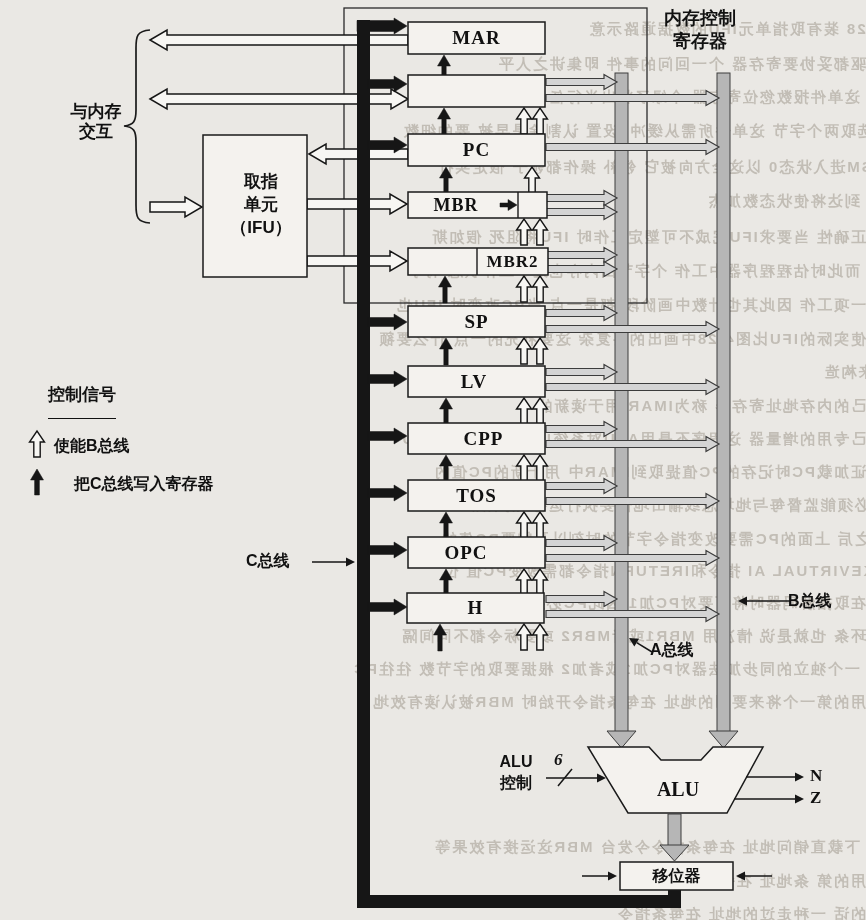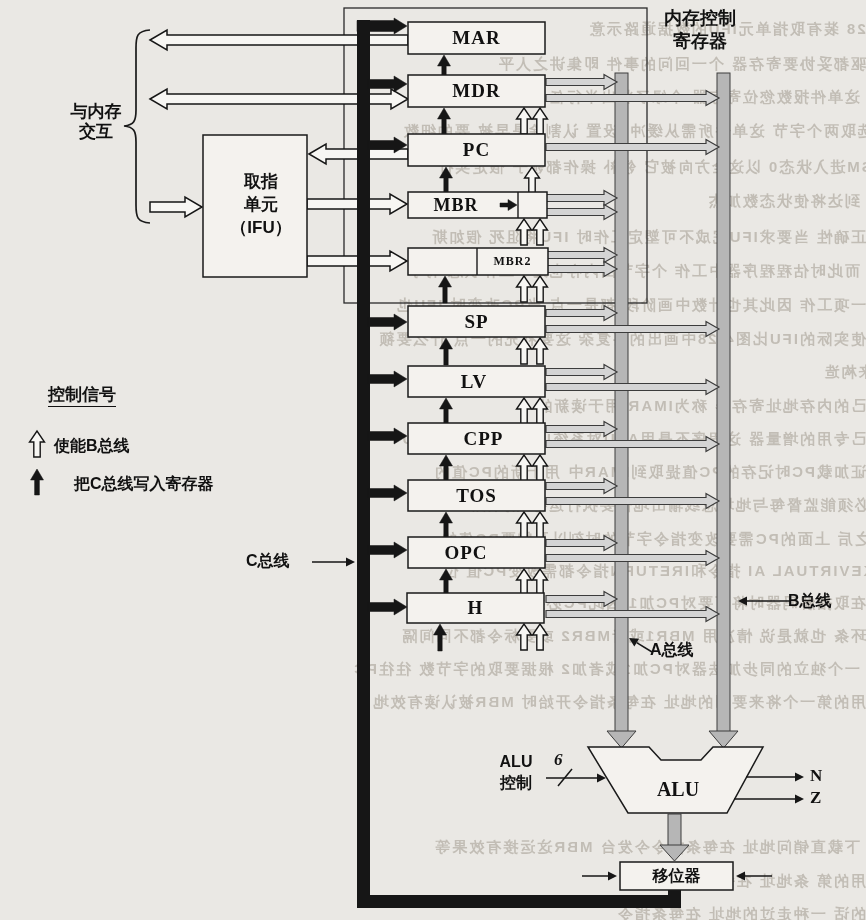--- a/index.html
+++ b/index.html
@@ -9,21 +9,21 @@
   .bg-row{position:absolute;left:-30px;width:930px;white-space:nowrap;font-size:15px;
           font-weight:bold;color:#877f71;opacity:.40;transform:scaleX(-1);
           filter:blur(.6px);letter-spacing:2px;z-index:0;pointer-events:none;}
   #diagram{position:absolute;left:0;top:0;z-index:1;}
   .lbl{position:absolute;z-index:2;line-height:1.25;}
   .cn{font-weight:bold;font-size:17px;}
   .reg{font-family:"Liberation Serif",serif;font-size:19px;font-weight:600;
        letter-spacing:1px;text-align:center;z-index:2;}
   .serif{font-family:"Liberation Serif",serif;font-weight:600;}
   .center{text-align:center;}
-  .underline{border-bottom:1.6px solid #111;padding-bottom:2px;margin-top:25px;}
+  .underline{border-bottom:1.6px solid #111;padding-bottom:14px;margin-top:25px;}
 </style>
 </head>
 <body>
 
 <div id="stage">
     <div class="bg-row" style="top: 905px;">值用的话 一种走过的地址 在每条指令</div>
     <div class="bg-row" style="top: 872px;">有使用的第 条地址 在每条指令</div>
     <div class="bg-row" style="top: 838px;">内确 下载直销问地址 在每条指令今发台 MBR这运接有效果等</div>
     <div class="bg-row" style="top: 693px;">有使用的第一个将来要用的地址 在每条指令开始时 MBR被认读有效地</div>
     <div class="bg-row" style="top: 660px;">实的 一个独立的同步加法器对PC加1或者加2 根据要取的字节数 往往PC</div>
@@ -170,24 +170,23 @@
     <div>交互</div>
   </div>
 
   <div class="lbl cn center" style="left:203px;top:170px;width:116px;line-height:23px;">
     <div>取指</div>
     <div>单元</div>
     <div>（IFU）</div>
   </div>
 
   <div class="lbl reg" style="left:408px;top:22px;width:137px;line-height:32px;">MAR</div>
-  <div class="lbl reg" style="left:408px;top:75px;width:137px;line-height:32px;">MDR</div>
   <div class="lbl reg" style="left:408px;top:134px;width:137px;line-height:32px;">PC</div>
   <div class="lbl reg" style="left:408px;top:192px;width:96px;line-height:26px;font-size:18px;">MBR</div>
-  <div class="lbl reg" style="left:477px;top:248px;width:71px;line-height:27px;font-size:12px;">MBR2</div>
+  <div class="lbl reg" style="left:477px;top:248px;width:71px;line-height:27px;font-size:17px;">MBR2</div>
   <div class="lbl reg" style="left:408px;top:306px;width:137px;line-height:31px;">SP</div>
   <div class="lbl reg" style="left:408px;top:366px;width:132px;line-height:31px;">LV</div>
   <div class="lbl reg" style="left:408px;top:423px;width:151px;line-height:31px;">CPP</div>
   <div class="lbl reg" style="left:408px;top:480px;width:137px;line-height:31px;">TOS</div>
   <div class="lbl reg" style="left:408px;top:537px;width:116px;line-height:31px;">OPC</div>
   <div class="lbl reg" style="left:407px;top:593px;width:137px;line-height:30px;">H</div>
 
   <div class="lbl cn" style="left:48px;top:384px;">
     <span class="underline">控制信号</span>
   </div>

